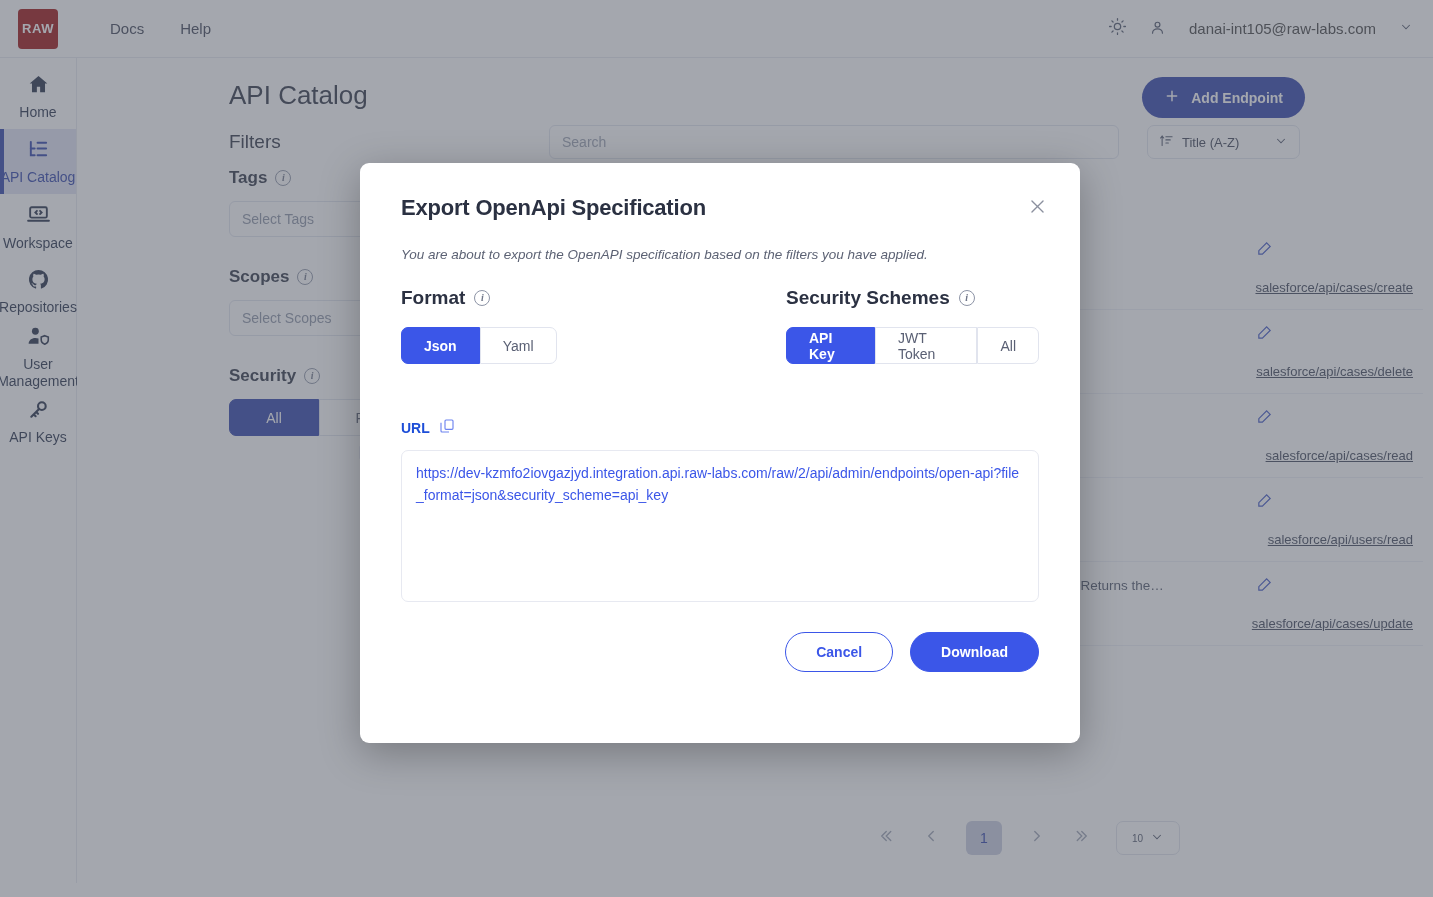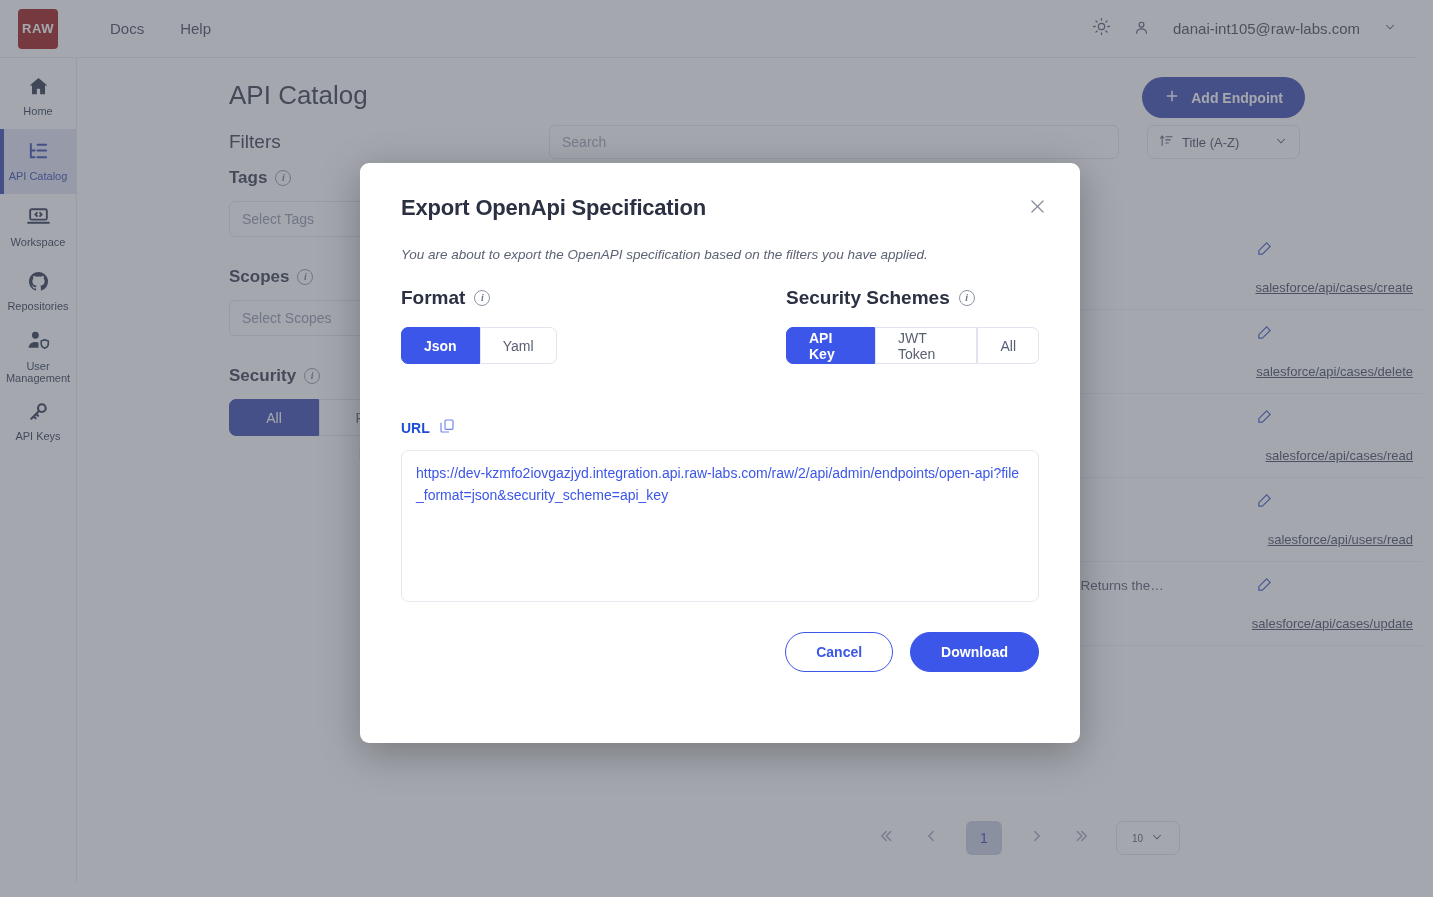--- a/index.html
+++ b/index.html
@@ -9,21 +9,21 @@
     background: #ffffff;
     overflow: hidden;
   }
   #app { position: relative; width: 1433px; height: 897px; }
 
   
   #page { position: absolute; inset: 0; }
 
   
   .topbar {
-    position: absolute; top: 0; left: 0; right: 16px; height: 58px;
+    position: absolute; top: 0; left: 0; right: 0; height: 58px;
     background: #ffffff; border-bottom: 1px solid #e6e8ef;
     display: flex; align-items: center;
   }
   .logo {
     width: 40px; height: 40px; margin-left: 18px;
     background: #9b0d0d; border-radius: 4px;
     display: flex; align-items: center; justify-content: center;
     color: #fff; font-weight: 700; font-size: 13px; letter-spacing: .5px;
   }
   .topnav { display: flex; gap: 36px; margin-left: 52px; }
@@ -36,21 +36,21 @@
 
   
   .sidebar {
     position: absolute; top: 58px; left: 0; width: 77px; bottom: 14px;
     background: #ffffff; border-right: 1px solid #e6e8ef;
     padding-top: 6px;
   }
   .side-item {
     position: relative; height: 65px;
     display: flex; flex-direction: column; align-items: center; justify-content: center;
-    gap: 4px; color: #1f2a44; font-size: 11px; text-align: center; line-height: 1.15;
+    gap: 4px; color: #1f2a44; font-size: 14px; text-align: center; line-height: 1.15;
   }
   .side-item.active { background: #dfe3f3; color: #2b3ea8; }
   .side-item.active::before {
     content: ""; position: absolute; left: 0; top: 0; bottom: 0; width: 4px; background: #2b3ea8;
   }
   .side-item .ico { display: block; }
 
   
   .main { position: absolute; top: 58px; left: 77px; right: 0; bottom: 14px; background: #fff; }
   .page-title { font-size: 26px; color: #2b3142; padding: 22px 0 0 152px; font-weight: 400; }

